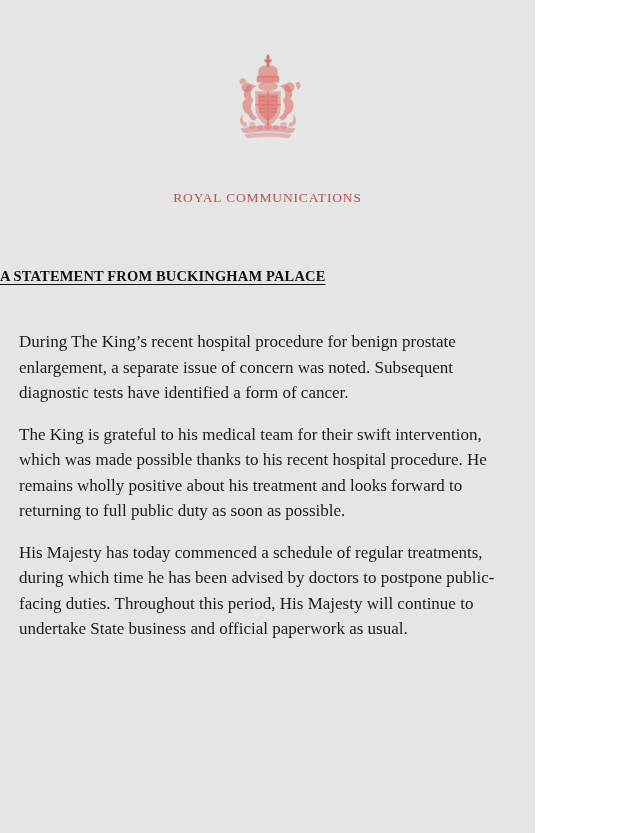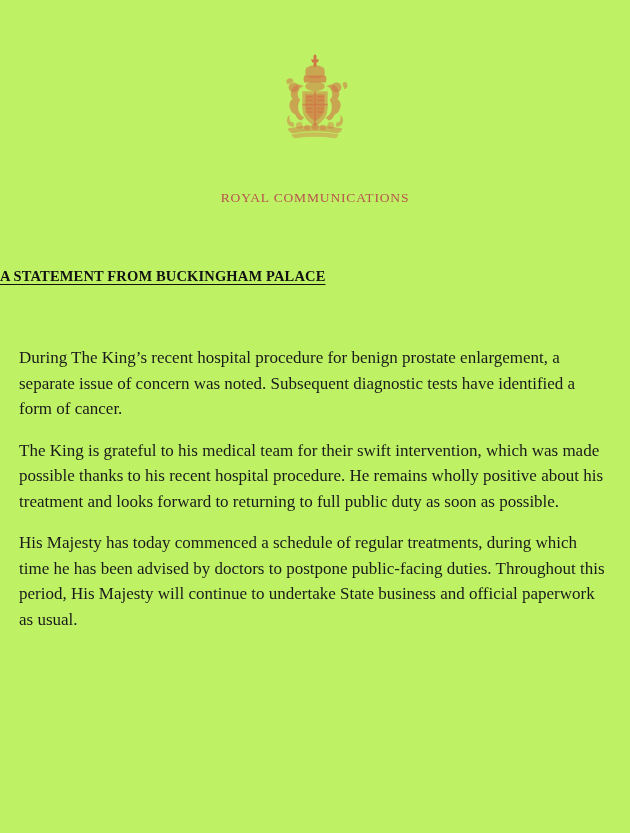--- a/index.html
+++ b/index.html
@@ -10,23 +10,23 @@
   body {
     width: 630px;
     height: 833px;
     font-family: "Liberation Serif", "DejaVu Serif", serif;
     color: #1a1a1a;
     position: relative;
     overflow: hidden;
   }
 
   .page {
-    width: 630px;
+    width: 535px;
     height: 833px;
-    background: #bef264;
+    background: #e5e5e5;
     position: relative;
     box-sizing: border-box;
   }
 
   
   .letterhead {
     width: 100%;
     text-align: center;
     padding-top: 54px;
   }
@@ -61,21 +61,21 @@
     text-underline-offset: 3px;
   }
 
   
   .body-copy {
     margin: 0;
     padding: 44px 22px 0 19px;
   }
 
   .body-copy p {
-    margin: 16px 0 16px 0;
+    margin: 0 0 16px 0;
     font-size: 17px;
     line-height: 25.5px;
     color: #1a1a1a;
     text-align: left;
   }
 
   .ends {
     padding: 28px 0 0 19px;
     font-size: 17px;
     line-height: 22px;

